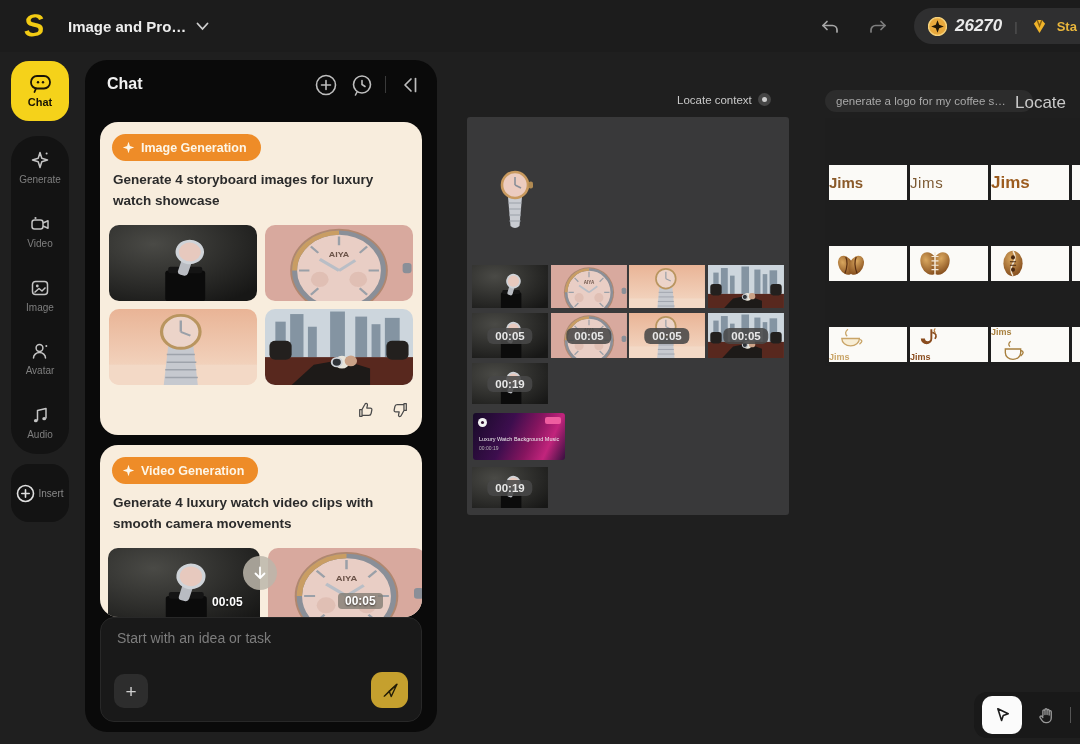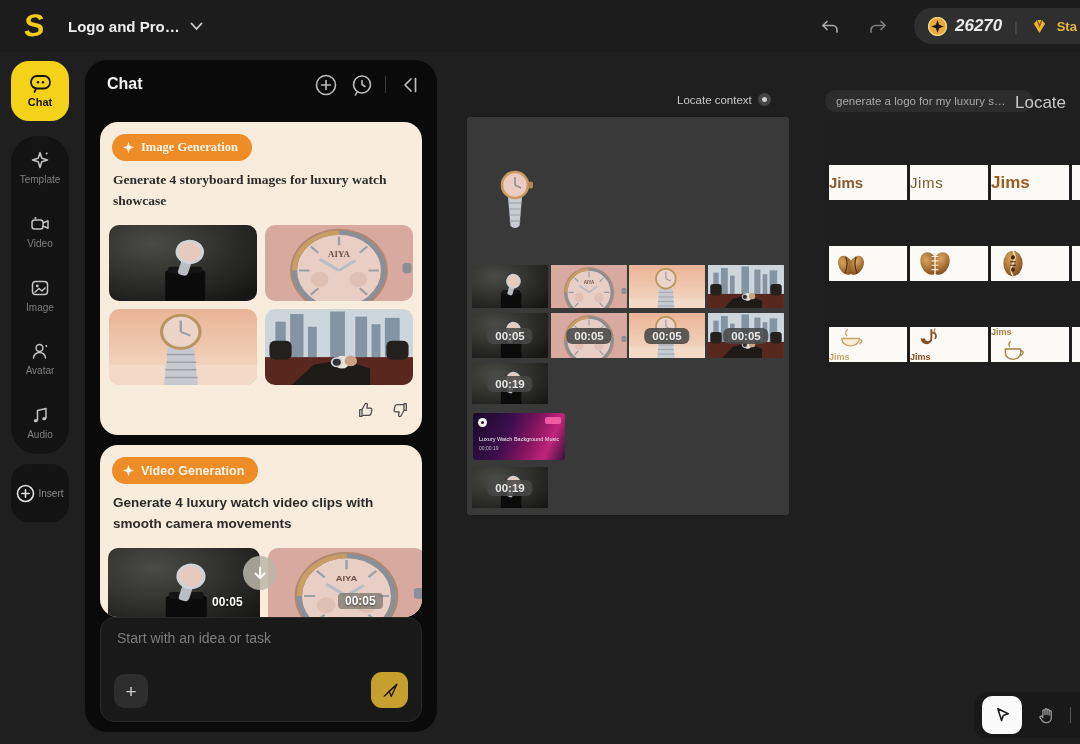--- a/index.html
+++ b/index.html
@@ -44,21 +44,21 @@
   #chat-panel { position:absolute; left:85px; top:60px; width:352px; height:672px;
     background:#0a0a0a; border-radius:22px; overflow:hidden; }
   #chat-head { position:absolute; left:0; top:0; width:100%; height:48px; }
   #chat-title { position:absolute; left:22px; top:15px; color:#f0f0f0; font-size:16px; font-weight:700; }
   #chat-plus { position:absolute; left:228px; top:12px; width:26px; height:26px; }
   #chat-history { position:absolute; left:264px; top:12px; width:26px; height:26px; }
   #head-div { position:absolute; left:300px; top:16px; width:1px; height:17px; background:#3a3a3a; }
   #chat-collapse { position:absolute; left:312px; top:12px; width:26px; height:26px; }
 
   .gen-card { position:absolute; left:15px; width:322px; background:#f8eddd; border-radius:18px; overflow:hidden; }
-  #card-img { top:62px; height:313px;font-family:Liberation Serif, serif; }
+  #card-img { top:62px; height:313px; }
   #card-vid { top:385px; height:172px; }
   .gen-badge { position:absolute; left:12px; top:12px; height:27px; border-radius:14px;
     background:#ee8c28; display:flex; align-items:center; gap:6px; padding:0 14px 0 10px; }
   .gen-badge span { color:#fdf6e8; font-size:12.5px; font-weight:700; }
   .gen-text { position:absolute; left:13px; top:48px; width:298px; color:#2b2b2b;
     font-size:13.5px; font-weight:600; line-height:1.55; }
   #img-grid { position:absolute; left:9px; top:103px; width:304px; display:grid;
     grid-template-columns:148px 148px; grid-auto-rows:76px; gap:8px; }
   #img-grid .cell { border-radius:10px; overflow:hidden; cursor:pointer; }
   .cell svg, .vthumb svg { display:block; width:100%; height:100%; }
@@ -275,21 +275,21 @@
       <path d="M16 10 q-3.5 -3.5 1 -7" fill="none" stroke="#a8803f" stroke-width="1.6"></path>
     </symbol>
   </defs>
 </svg>
 
 <div id="stage">
 
   <div id="topbar">
     <div id="logo">S</div>
     <div id="proj">
-      <span>Logo and Pro…</span>
+      <span>Image and Pro…</span>
       <svg width="13" height="9" viewBox="0 0 13 9">
         <path d="M1.5 1.5 L6.5 7 L11.5 1.5" fill="none" stroke="#cfcfcf" stroke-width="1.8" stroke-linecap="round"></path>
       </svg>
     </div>
     <button id="undo" class="icon-btn">
       <svg width="20" height="20" viewBox="0 0 20 20">
         <path d="M7 4.5 L3 8.5 L7 12.5" fill="none" stroke="#a8a8a8" stroke-width="1.7" stroke-linecap="round" stroke-linejoin="round"></path>
         <path d="M3 8.5 H12.5 a4.5 4.5 0 0 1 4.5 4.5 v2" fill="none" stroke="#a8a8a8" stroke-width="1.7" stroke-linecap="round"></path>
       </svg>
     </button>
@@ -324,21 +324,21 @@
     </svg>
     <span>Chat</span>
   </button>
 
   <div id="side-group">
     <button class="side-item">
       <svg width="20" height="20" viewBox="0 0 20 20">
         <path d="M10 2.5 L11.8 8.2 L17.5 10 L11.8 11.8 L10 17.5 L8.2 11.8 L2.5 10 L8.2 8.2 Z" fill="none" stroke="#c4c4c4" stroke-width="1.5" stroke-linejoin="round"></path>
         <circle cx="16.6" cy="3.6" r="1" fill="#c4c4c4"></circle>
       </svg>
-      <span>Template</span>
+      <span>Generate</span>
     </button>
     <button class="side-item">
       <svg width="20" height="20" viewBox="0 0 20 20">
         <rect x="2" y="6" width="11" height="9" rx="2.5" fill="none" stroke="#c4c4c4" stroke-width="1.5"></rect>
         <path d="M13 9 L18 6.8 V14.2 L13 12" fill="none" stroke="#c4c4c4" stroke-width="1.5" stroke-linejoin="round"></path>
         <circle cx="5.5" cy="4" r="1.1" fill="#c4c4c4"></circle>
       </svg>
       <span>Video</span>
     </button>
     <button class="side-item">
@@ -549,21 +549,21 @@
       <div class="mtime">00:00:19</div>
     </div>
 
     <div class="cthumb" style="left:5px;top:350px;height:41px">
       <svg viewBox="0 0 100 60" preserveAspectRatio="none">
           <use href="#thA"></use>
         </svg>
       <span class="lab">00:19</span></div>
   </div>
 
-  <div class="prompt-pill" id="logo-prompt">generate a logo for my luxury s…</div>
+  <div class="prompt-pill" id="logo-prompt">generate a logo for my coffee s…</div>
   <div id="logo-locate">Locate</div>
 
   <div id="logo-grid">
     <div class="lcell">
       <span class="wordmark">Jims</span>
       </div>
     <div class="lcell">
       <span class="wordmark wm2">Jims</span>
       </div>
     <div class="lcell">

